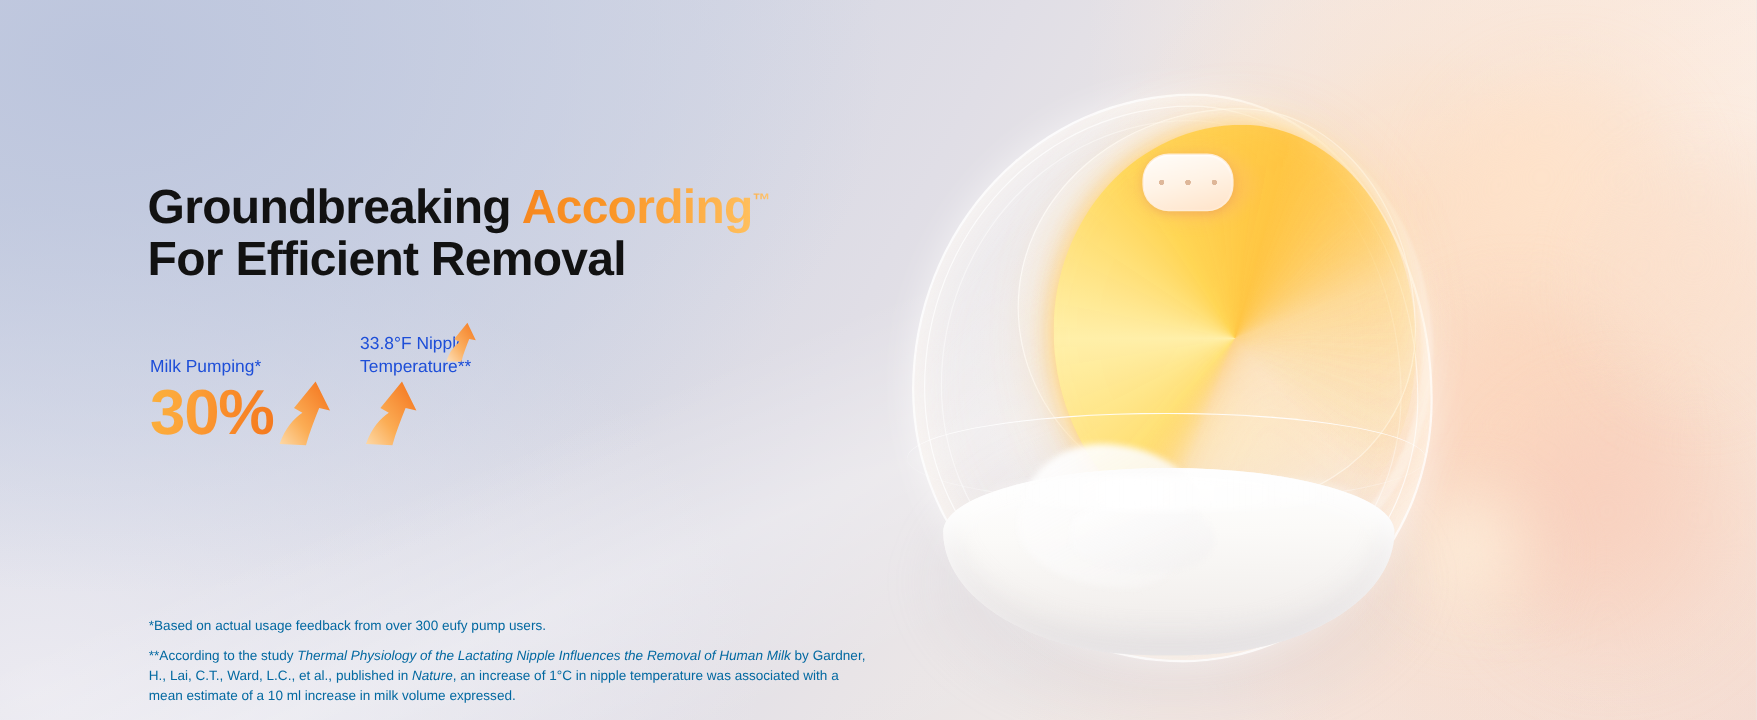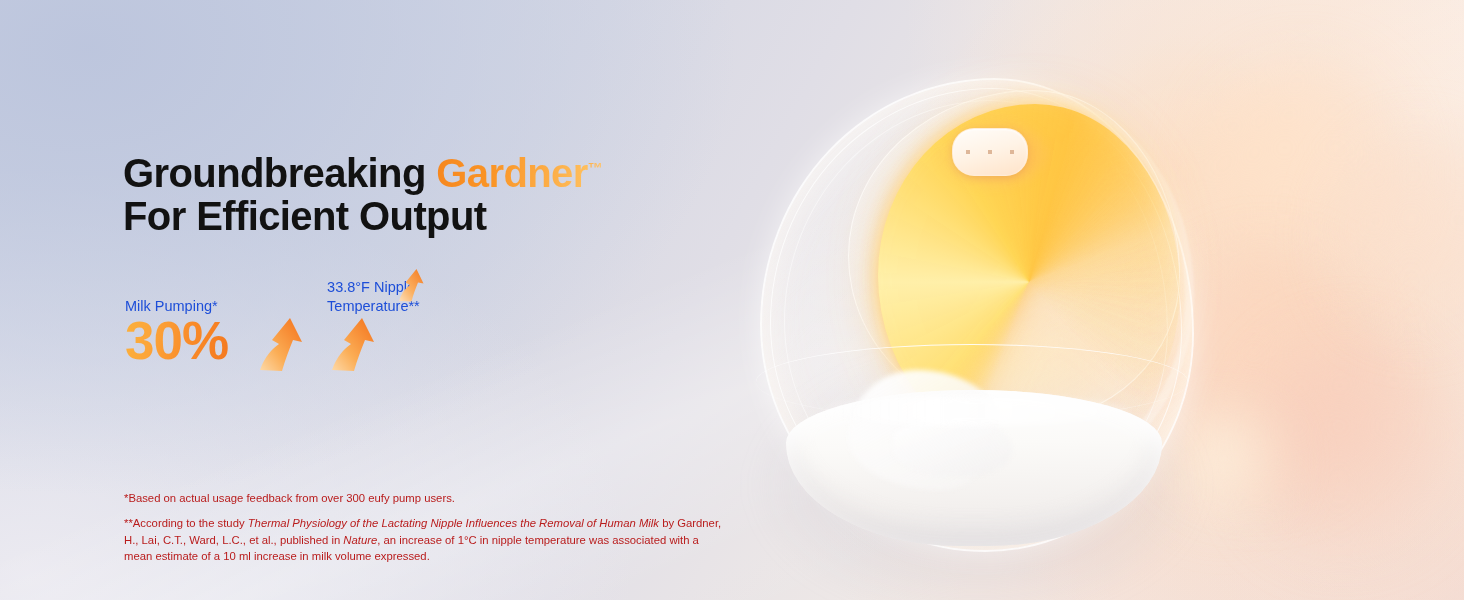--- a/index.html
+++ b/index.html
@@ -289,21 +289,21 @@
   }
   .stat { position: relative; }
   .stat-label {
     font-size: 14.5px;
     line-height: 1.28;
     color: #1d4ed8;
     font-weight: 400;
     white-space: pre-line;
     margin: 0 0 1px 0;
   }
-  .stat-row { display: flex; align-items: flex-start; gap: 27px; }
+  .stat-row { display: flex; align-items: center; }
   .stat-value {
     font-size: 53px;
     font-weight: 700;
     line-height: 0.94;
     letter-spacing: -1px;
     white-space: nowrap;
     background: linear-gradient(100deg, #fbb03b 0%, #fca53a 26%, #f98b29 62%, #f4791f 100%);
     -webkit-background-clip: text;
     background-clip: text;
     -webkit-text-fill-color: transparent;
@@ -313,24 +313,24 @@
   .arrow-small {
     position: absolute;
     width: 26px; height: 34px;
     right: -4px; top: -10px;
   }
   .stat-2 { padding-left: 2px; }
 
   
   .footnotes {
     position: absolute;
-    top: 490px;
+    top: 514px;
     left: 1px;
     width: 600px;
-    color: #b91c1c;
+    color: #0369a1;
   }
   .fn {
     margin: 0 0 9px 0;
     font-size: 11.3px;
     line-height: 1.45;
     font-weight: 400;
   }
   .fn:last-child { margin-bottom: 0; }
   .fn i { font-style: italic; }
 </style>
@@ -370,22 +370,22 @@
     <div class="milk-drip"></div>
     <div class="milk-surface-hl"></div>
 
     <div class="pump-button-glow"></div>
     <div class="pump-button"></div>
   </div>
 
   <div id="content">
 
     <h1 class="headline">
-      <span>Groundbreaking </span><span class="brand">Gardner</span><span class="tm">™</span><br>
-      <span>For Efficient Output</span>
+      <span>Groundbreaking </span><span class="brand">According</span><span class="tm">™</span><br>
+      <span>For Efficient Removal</span>
     </h1>
 
     <div class="stats">
 
       <div class="stat stat-1">
         <div class="stat-label">Milk Pumping*</div>
         <div class="stat-row">
           <div class="stat-value">30%</div>
           <svg class="arrow-big" viewBox="0 0 44 56">
             <defs>

